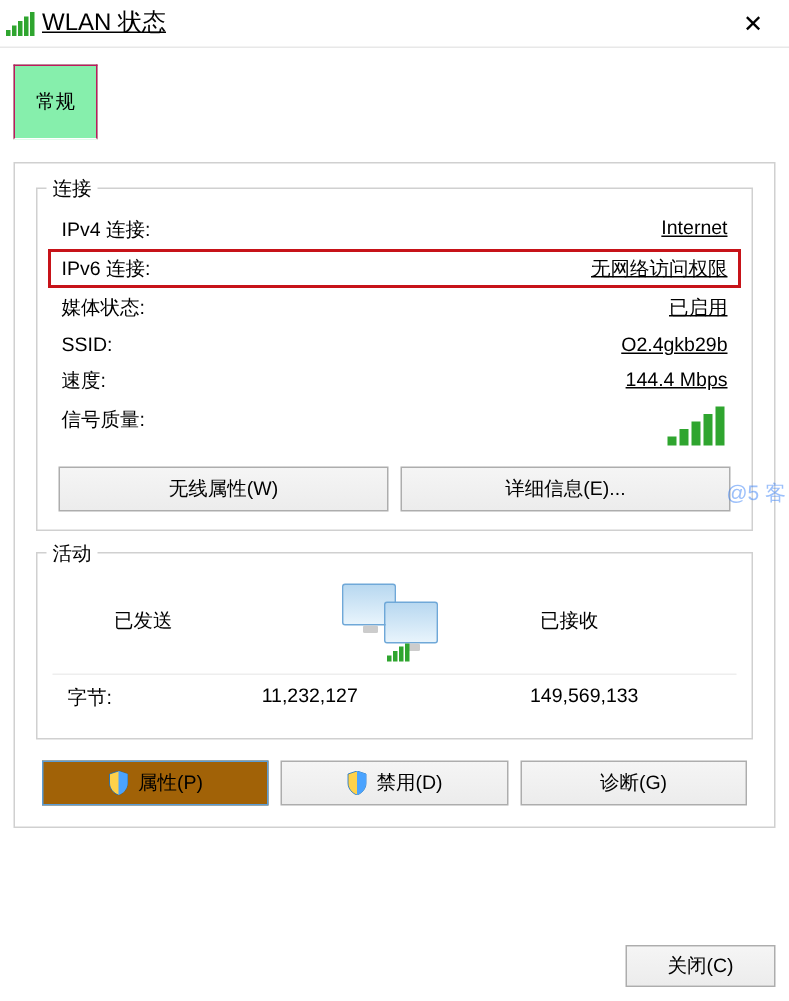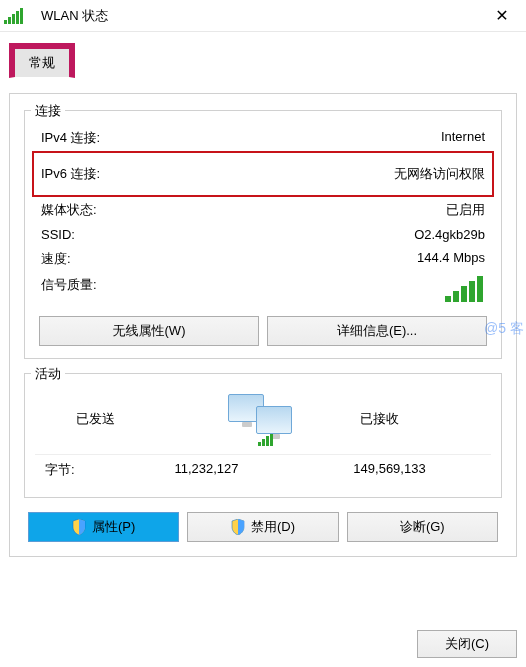--- a/index.html
+++ b/index.html
@@ -1,39 +1,39 @@
 <!DOCTYPE html>
 <html><head>
 <meta charset="utf-8">
 <style>
 * { box-sizing: border-box; margin: 0; padding: 0; font-family: "Microsoft YaHei", "Segoe UI", sans-serif; }
 body { background: #fff; width: 526px; height: 667px; position: relative; font-size: 13px; color: #000; }
 
 .titlebar { display: flex; align-items: center; height: 32px; padding: 0 4px; border-bottom: 1px solid #e8e8e8; }
-.titlebar .title { flex: 1; padding-left: 17px; font-size: 13px; }
+.titlebar .title { flex: 1; padding-left: 4px; font-size: 16px; text-decoration: underline; }
 .titlebar .close { width: 40px; height: 32px; display: flex; align-items: center; justify-content: center; font-size: 16px; }
 
 .tabs { margin: 10px 9px 0 9px; }
-.tab { display: inline-block; border: 6px solid #be185d; padding: 5px 14px; background: #e5e5e5; position: relative; top: 1px; font-size: 13px; }
+.tab { display: inline-block; border: 1px solid #be185d; padding: 15px 14px; background: #86efac; position: relative; top: 1px; font-size: 13px; }
 .tab.active { border-bottom: 1px solid #fff; z-index: 2; }
 
 .panel { border: 1px solid #d0d0d0; margin: 16px 9px; padding: 16px 14px 14px 14px; position: relative; }
 
 .groupbox { position: relative; border: 1px solid #d0d0d0; padding: 14px 10px 12px 10px; margin-bottom: 14px; }
 .groupbox > .legend { position: absolute; top: -9px; left: 6px; background: #fff; padding: 0 4px; font-size: 13px; }
 
 .row { display: flex; padding: 4px 6px; }
 .row .label { flex: 1; }
-.row .value { text-align: center; }
-.row.highlight { border: 2px solid #c71319; margin: 0 -3px; padding: 12px 7px; }
+.row .value { text-align: center; text-decoration: underline; }
+.row.highlight { border: 2px solid #c71319; margin: 0 -3px; padding: 2px 7px; }
 
 .btnrow { display: flex; gap: 8px; margin-top: 10px; padding: 0 4px; }
 .btn { flex: 1; height: 30px; border: 1px solid #adadad; background: linear-gradient(#f5f5f5,#ececec); display: flex; align-items: center; justify-content: center; gap: 6px; font-size: 13px; }
 .btn.half { width: 50%; }
-.btn:active, .btn.pressed { background: #0ea5e9; border-color: #5a9cd6; }
+.btn:active, .btn.pressed { background: #a16207; border-color: #5a9cd6; }
 
 .activity-mid { display:flex; align-items:center; justify-content:space-around; padding: 6px 10px 10px 10px; }
 .activity-mid .lbl { width: 90px; text-align: left; }
 .bytesrow { display:flex; padding: 6px 10px; border-top: 1px solid #eee; }
 .bytesrow .k { width: 70px; }
 .bytesrow .v { flex:1; text-align:center; }
 
 .bars span { display:inline-block; width:3px; margin-right:1px; background:#2fa52f; vertical-align:bottom; }
 .bars .b1{height:4px}.bars .b2{height:7px}.bars .b3{height:10px}.bars .b4{height:13px}.bars .b5{height:16px}
 

